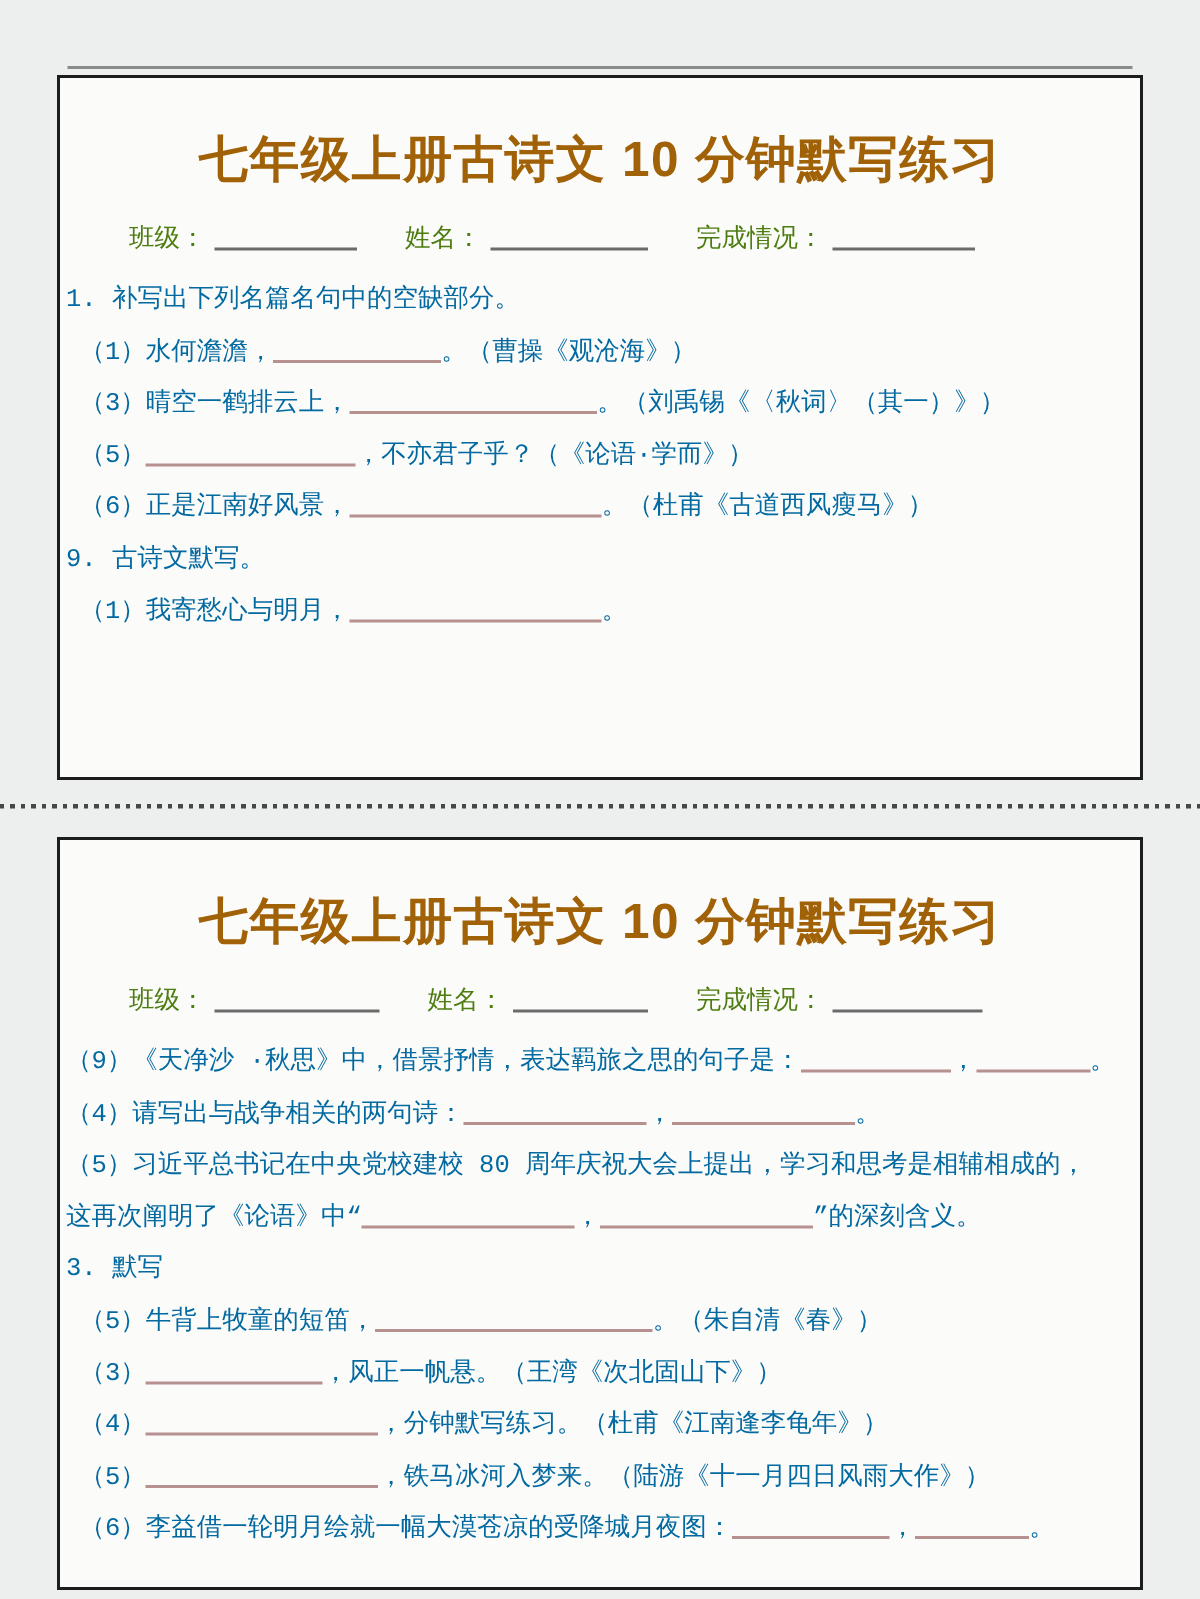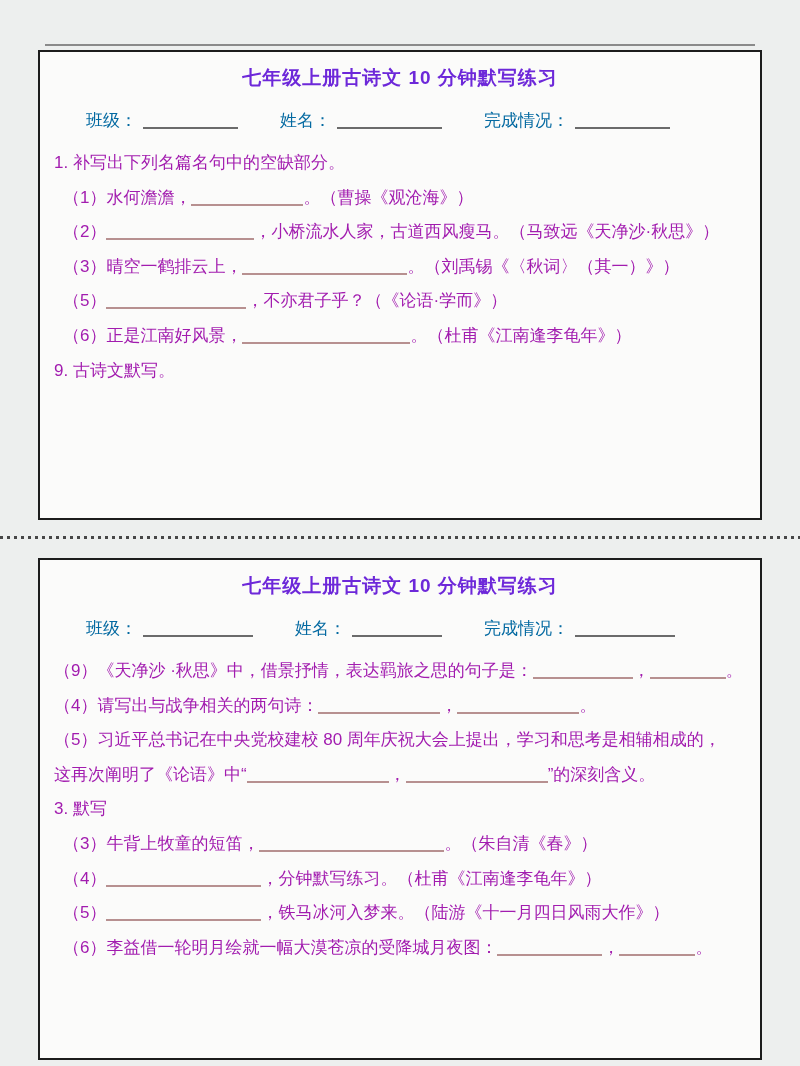--- a/index.html
+++ b/index.html
@@ -24,48 +24,49 @@
     left: 38px;
     width: 724px;
     background: #fbfbfa;
     border: 2px solid #1c1c1c;
     box-sizing: border-box;
     overflow: hidden;
   }
   .sheet.first { top: 50px; height: 470px; }
   .sheet.second { top: 558px; height: 502px; }
   .title {
-    margin: 13px 10px 0 10px;
+    margin: 32px 10px 0 10px;
     text-align: center;
-    font-size: 19px;
+    font-size: 33px;
     font-weight: bold;
     letter-spacing: 1px;
-    color: #6d28d9;
+    color: #a16207;
   }
   .meta {
     display: flex;
-    column-gap: 42px;
+    column-gap: 32px;
     padding: 16px 10px 0 46px;
     font-size: 17px;
-    color: #0369a1;
+    color: #4d7c0f;
     align-items: baseline;
   }
   .meta-item { white-space: nowrap; }
   .mblank {
     display: inline-block;
     height: 1em;
     border-bottom: 2px solid #6b6b6b;
     transform: translateY(3px);
     margin-left: 6px;
   }
   .lines {
-    padding: 14px 8px 0 14px;
+    padding: 14px 8px 0 4px;
     font-size: 17px;
     line-height: 34.6px;
-    color: #a21caf;
+    color: #0369a1;
+    font-family: Liberation Mono, monospace;
   }
   .line { white-space: nowrap; }
   .line.ind { padding-left: 9px; }
   .blank {
     display: inline-block;
     height: 1em;
     border-bottom: 2px solid #b79090;
     transform: translateY(3px);
   }
   .divider {
@@ -86,42 +87,43 @@
   <section class="sheet first">
     <h1 class="title">七年级上册古诗文 10 分钟默写练习</h1>
     <div class="meta">
         <span class="meta-item"><span>班级：</span><span class="mblank" style="width: 95px; border-bottom-color: rgb(107, 107, 107);"></span></span>
         <span class="meta-item"><span>姓名：</span><span class="mblank" style="width: 105px; border-bottom-color: rgb(107, 107, 107);"></span></span>
         <span class="meta-item"><span>完成情况：</span><span class="mblank" style="width: 95px; border-bottom-color: rgb(107, 107, 107);"></span></span>
       </div>
     <div class="lines">
         <div class="line"><span>1. 补写出下列名篇名句中的空缺部分。</span></div>
         <div class="line ind"><span>（1）水何澹澹，</span><span class="blank" style="width: 112px; border-bottom-color: rgb(183, 144, 144);"></span><span>。（曹操《观沧海》）</span></div>
-        <div class="line ind"><span>（2）</span><span class="blank" style="width: 148px; border-bottom-color: rgb(183, 144, 144);"></span><span>，小桥流水人家，古道西风瘦马。（马致远《天净沙·秋思》）</span></div>
         <div class="line ind"><span>（3）晴空一鹤排云上，</span><span class="blank" style="width: 165px; border-bottom-color: rgb(183, 144, 144);"></span><span>。（刘禹锡《〈秋词〉（其一）》）</span></div>
         <div class="line ind"><span>（5）</span><span class="blank" style="width: 140px; border-bottom-color: rgb(183, 144, 144);"></span><span>，不亦君子乎？（《论语·学而》）</span></div>
-        <div class="line ind"><span>（6）正是江南好风景，</span><span class="blank" style="width: 168px; border-bottom-color: rgb(183, 144, 144);"></span><span>。（杜甫《江南逢李龟年》）</span></div>
+        <div class="line ind"><span>（6）正是江南好风景，</span><span class="blank" style="width: 168px; border-bottom-color: rgb(183, 144, 144);"></span><span>。（杜甫《古道西风瘦马》）</span></div>
         <div class="line"><span>9. 古诗文默写。</span></div>
+        <div class="line ind"><span>（1）我寄愁心与明月，</span><span class="blank" style="width: 168px; border-bottom-color: rgb(183, 144, 144);"></span><span>。</span></div>
       </div>
   </section>
 
   <div class="divider"></div>
 
   <section class="sheet second">
     <h1 class="title">七年级上册古诗文 10 分钟默写练习</h1>
     <div class="meta">
         <span class="meta-item"><span>班级：</span><span class="mblank" style="width: 110px; border-bottom-color: rgb(107, 107, 107);"></span></span>
         <span class="meta-item"><span>姓名：</span><span class="mblank" style="width: 90px; border-bottom-color: rgb(107, 107, 107);"></span></span>
         <span class="meta-item"><span>完成情况：</span><span class="mblank" style="width: 100px; border-bottom-color: rgb(107, 107, 107);"></span></span>
       </div>
     <div class="lines">
         <div class="line"><span>（9）《天净沙 ·秋思》中，借景抒情，表达羁旅之思的句子是：</span><span class="blank" style="width: 100px; border-bottom-color: rgb(183, 144, 144);"></span><span>，</span><span class="blank" style="width: 76px; border-bottom-color: rgb(183, 144, 144);"></span><span>。</span></div>
         <div class="line"><span>（4）请写出与战争相关的两句诗：</span><span class="blank" style="width: 122px; border-bottom-color: rgb(183, 144, 144);"></span><span>，</span><span class="blank" style="width: 122px; border-bottom-color: rgb(183, 144, 144);"></span><span>。</span></div>
         <div class="line"><span>（5）习近平总书记在中央党校建校 80 周年庆祝大会上提出，学习和思考是相辅相成的，</span></div>
         <div class="line"><span>这再次阐明了《论语》中“</span><span class="blank" style="width: 142px; border-bottom-color: rgb(183, 144, 144);"></span><span>，</span><span class="blank" style="width: 142px; border-bottom-color: rgb(183, 144, 144);"></span><span>”的深刻含义。</span></div>
         <div class="line"><span>3. 默写</span></div>
-        <div class="line ind"><span>（3）牛背上牧童的短笛，</span><span class="blank" style="width: 185px; border-bottom-color: rgb(183, 144, 144);"></span><span>。（朱自清《春》）</span></div>
+        <div class="line ind"><span>（5）牛背上牧童的短笛，</span><span class="blank" style="width: 185px; border-bottom-color: rgb(183, 144, 144);"></span><span>。（朱自清《春》）</span></div>
+        <div class="line ind"><span>（3）</span><span class="blank" style="width: 118px; border-bottom-color: rgb(183, 144, 144);"></span><span>，风正一帆悬。（王湾《次北固山下》）</span></div>
         <div class="line ind"><span>（4）</span><span class="blank" style="width: 155px; border-bottom-color: rgb(183, 144, 144);"></span><span>，分钟默写练习。（杜甫《江南逢李龟年》）</span></div>
         <div class="line ind"><span>（5）</span><span class="blank" style="width: 155px; border-bottom-color: rgb(183, 144, 144);"></span><span>，铁马冰河入梦来。（陆游《十一月四日风雨大作》）</span></div>
         <div class="line ind"><span>（6）李益借一轮明月绘就一幅大漠苍凉的受降城月夜图：</span><span class="blank" style="width: 105px; border-bottom-color: rgb(183, 144, 144);"></span><span>，</span><span class="blank" style="width: 76px; border-bottom-color: rgb(183, 144, 144);"></span><span>。</span></div>
       </div>
   </section>
 </div>
 
 </body></html>

